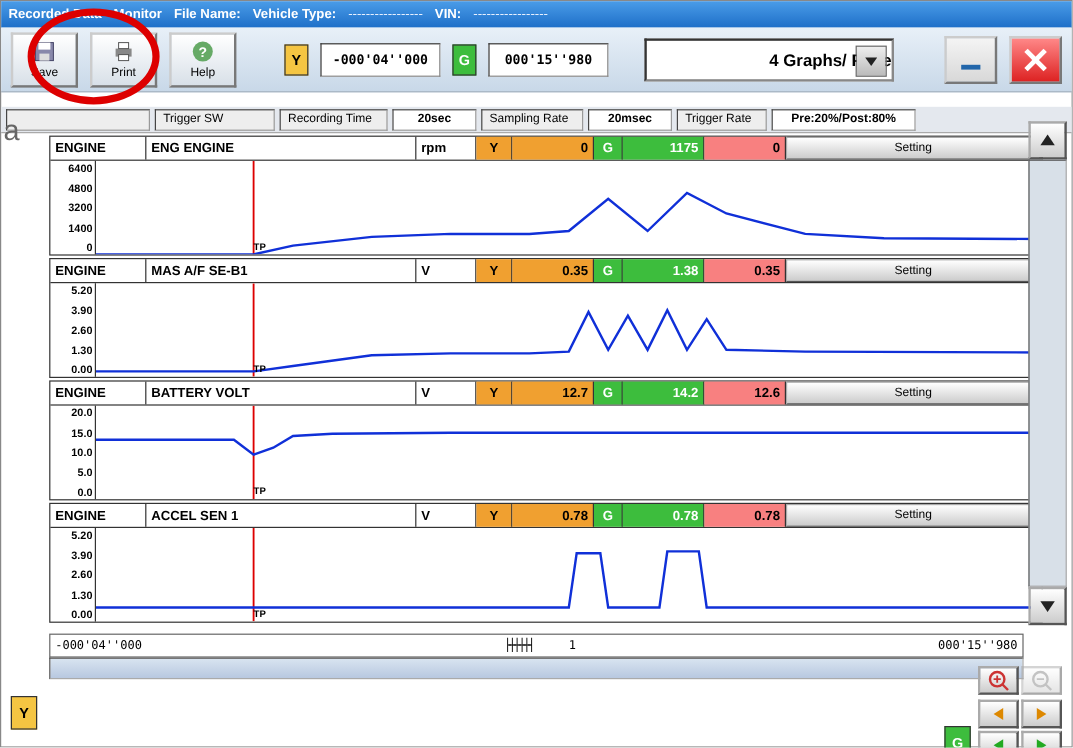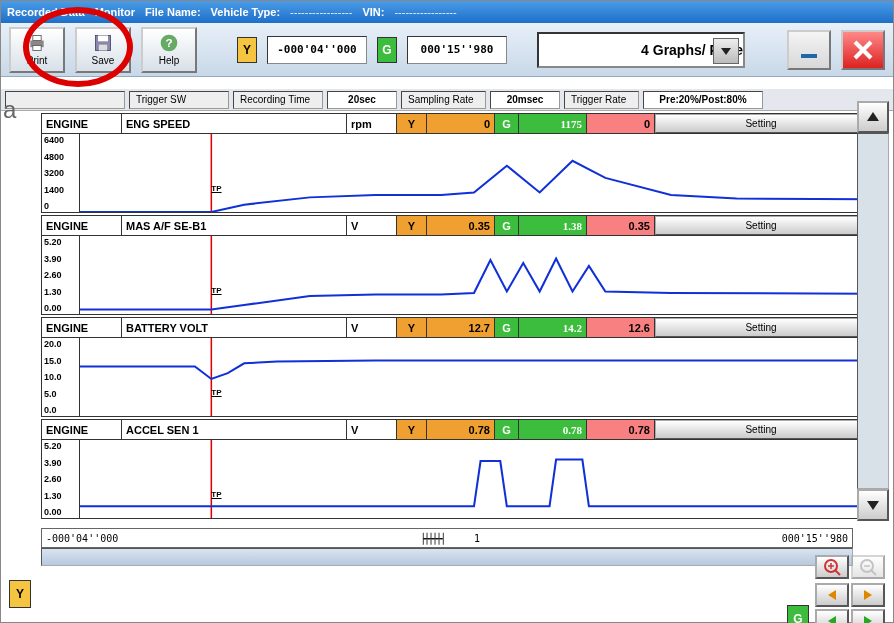--- a/index.html
+++ b/index.html
@@ -26,31 +26,31 @@
   .content { position: relative; height: 460px; padding: 2px 24px 2px 40px; overflow: hidden; }
   .graph-row { border: 1px solid #333; margin-bottom: 2px; background: #fff; }
   .graph-header { display: flex; height: 20px; border-bottom: 1px solid #333; }
   .gh-cell { border-right: 1px solid #333; display: flex; align-items: center; padding: 0 4px; font-weight: bold; font-size: 11px; }
   .gh-system { width: 80px; }
   .gh-signal { width: 225px; }
   .gh-unit { width: 50px; }
   .gh-y { width: 30px; background: #f0a030; justify-content: center; }
   .gh-yval { width: 68px; background: #f0a030; justify-content: flex-end; }
   .gh-g { width: 24px; background: #3dbd3d; color: #fff; justify-content: center; }
-  .gh-gval { width: 68px; background: #3dbd3d; color: #fff; justify-content: flex-end; font-family: Liberation Serif, serif; }
+  .gh-gval { width: 68px; background: #3dbd3d; color: #fff; justify-content: flex-end; }
   .gh-rval { width: 68px; background: #f88080; justify-content: flex-end; }
   .gh-set { flex: 1; padding: 0; }
   .setting-btn { width: 100%; height: 100%; background: linear-gradient(#fff,#ccc); border: 1px outset #aaa; font-size: 10px; cursor: pointer; }
   .graph-body { height: 78px; display: flex; }
-  .yaxis { width: 38px; border-right: 1px solid #333; display: flex; flex-direction: column; justify-content: space-between; padding: 1px 2px; font-size: 9px; font-weight: bold; }
+  .yaxis { width: 38px; border-right: 1px solid #333; display: flex; flex-direction: column; justify-content: space-between; padding: 1px 2px; font-size: 9px; font-weight: bold; text-align: right; }
   .plot { flex: 1; position: relative; overflow: hidden; }
   .plot svg { position: absolute; left: 0; top: 0; width: 100%; height: 100%; }
   .cursor-line { stroke: #d00; stroke-width: 1.5; }
   .data-line { stroke: #1030d8; stroke-width: 2; fill: none; }
-  .tp-lbl { position: absolute; bottom: 19px; font-size: 8px; font-weight: bold; text-decoration: underline; }
+  .tp-lbl { position: absolute; bottom: 2px; font-size: 8px; font-weight: bold; }
   .scrollbar-v { position: absolute; right: 4px; top: 100px; width: 32px; height: 420px; display: flex; flex-direction: column; }
   .scrollbar-v .arrow { height: 32px; background: linear-gradient(#fff,#ccc); border: 2px outset #aaa; display: flex; align-items: center; justify-content: center; cursor: pointer; }
   .scrollbar-v .track { flex: 1; background: #d8e0e8; border: 1px inset #aaa; }
   .footer { position: absolute; bottom: 0; left: 0; right: 0; }
   .timeline { height: 20px; border: 1px solid #666; margin: 0 40px; display: flex; align-items: center; font-family: monospace; font-size: 10px; padding: 0 4px; justify-content: space-between; background: #fff; }
   .hscroll { height: 18px; margin: 0 40px; background: linear-gradient(#d8e4f0,#b8c8e0); border: 1px inset #aaa; }
   .bottombar { height: 56px; display: flex; align-items: center; justify-content: space-between; padding: 0 8px; }
   .small-marker { width: 22px; height: 28px; }
   .navcluster { display: flex; flex-direction: column; gap: 2px; }
   .navrow { display: flex; gap: 2px; }
@@ -71,33 +71,33 @@
     <span class="lbl">File Name:</span>
     <span class="lbl">Vehicle Type:</span>
     <span class="val">-----------------</span>
     <span class="lbl">VIN:</span>
     <span class="val">-----------------</span>
   </div>
 
   <div class="toolbar">
     <div class="tbtn">
       <svg viewBox="0 0 24 24">
+          <rect x="3" y="3" width="18" height="18" fill="#88a" stroke="#446"></rect>
+          <rect x="6" y="3" width="12" height="7" fill="#fff"></rect>
+          <rect x="7" y="14" width="10" height="7" fill="#ddd"></rect>
+        </svg>
+      <span>Save</span>
+    </div>
+    <div class="tbtn">
+      <svg viewBox="0 0 24 24">
           <rect x="4" y="9" width="16" height="8" fill="#888"></rect>
           <rect x="7" y="3" width="10" height="6" fill="#fff" stroke="#555"></rect>
           <rect x="7" y="15" width="10" height="6" fill="#fff" stroke="#555"></rect>
         </svg>
       <span>Print</span>
-    </div>
-    <div class="tbtn">
-      <svg viewBox="0 0 24 24">
-          <rect x="3" y="3" width="18" height="18" fill="#88a" stroke="#446"></rect>
-          <rect x="6" y="3" width="12" height="7" fill="#fff"></rect>
-          <rect x="7" y="14" width="10" height="7" fill="#ddd"></rect>
-        </svg>
-      <span>Save</span>
     </div>
     <div class="tbtn">
       <svg viewBox="0 0 24 24">
           <circle cx="12" cy="12" r="10" fill="#6a6"></circle>
           <text x="12" y="17" text-anchor="middle" font-size="14" font-weight="bold" fill="#fff">?</text>
         </svg>
       <span>Help</span>
     </div>
     <div style="width:20px"></div>
     <div class="marker-badge marker-y">Y</div>
@@ -135,21 +135,21 @@
     <div class="cell" style="width:85px">Sampling Rate</div>
     <div class="cell val" style="width:70px">20msec</div>
     <div class="cell" style="width:75px">Trigger Rate</div>
     <div class="cell val" style="width:120px">Pre:20%/Post:80%</div>
   </div>
 
   <div class="content" id="graphs-container">
       <div class="graph-row">
         <div class="graph-header">
           <div class="gh-cell gh-system">ENGINE</div>
-          <div class="gh-cell gh-signal">ENG SPEED</div>
+          <div class="gh-cell gh-signal">ENG ENGINE</div>
           <div class="gh-cell gh-unit">rpm</div>
           <div class="gh-cell gh-y">Y</div>
           <div class="gh-cell gh-yval">0</div>
           <div class="gh-cell gh-g">G</div>
           <div class="gh-cell gh-gval">1175</div>
           <div class="gh-cell gh-rval">0</div>
           <div class="gh-cell gh-set">
             <button class="setting-btn">Setting</button>
           </div>
         </div>

